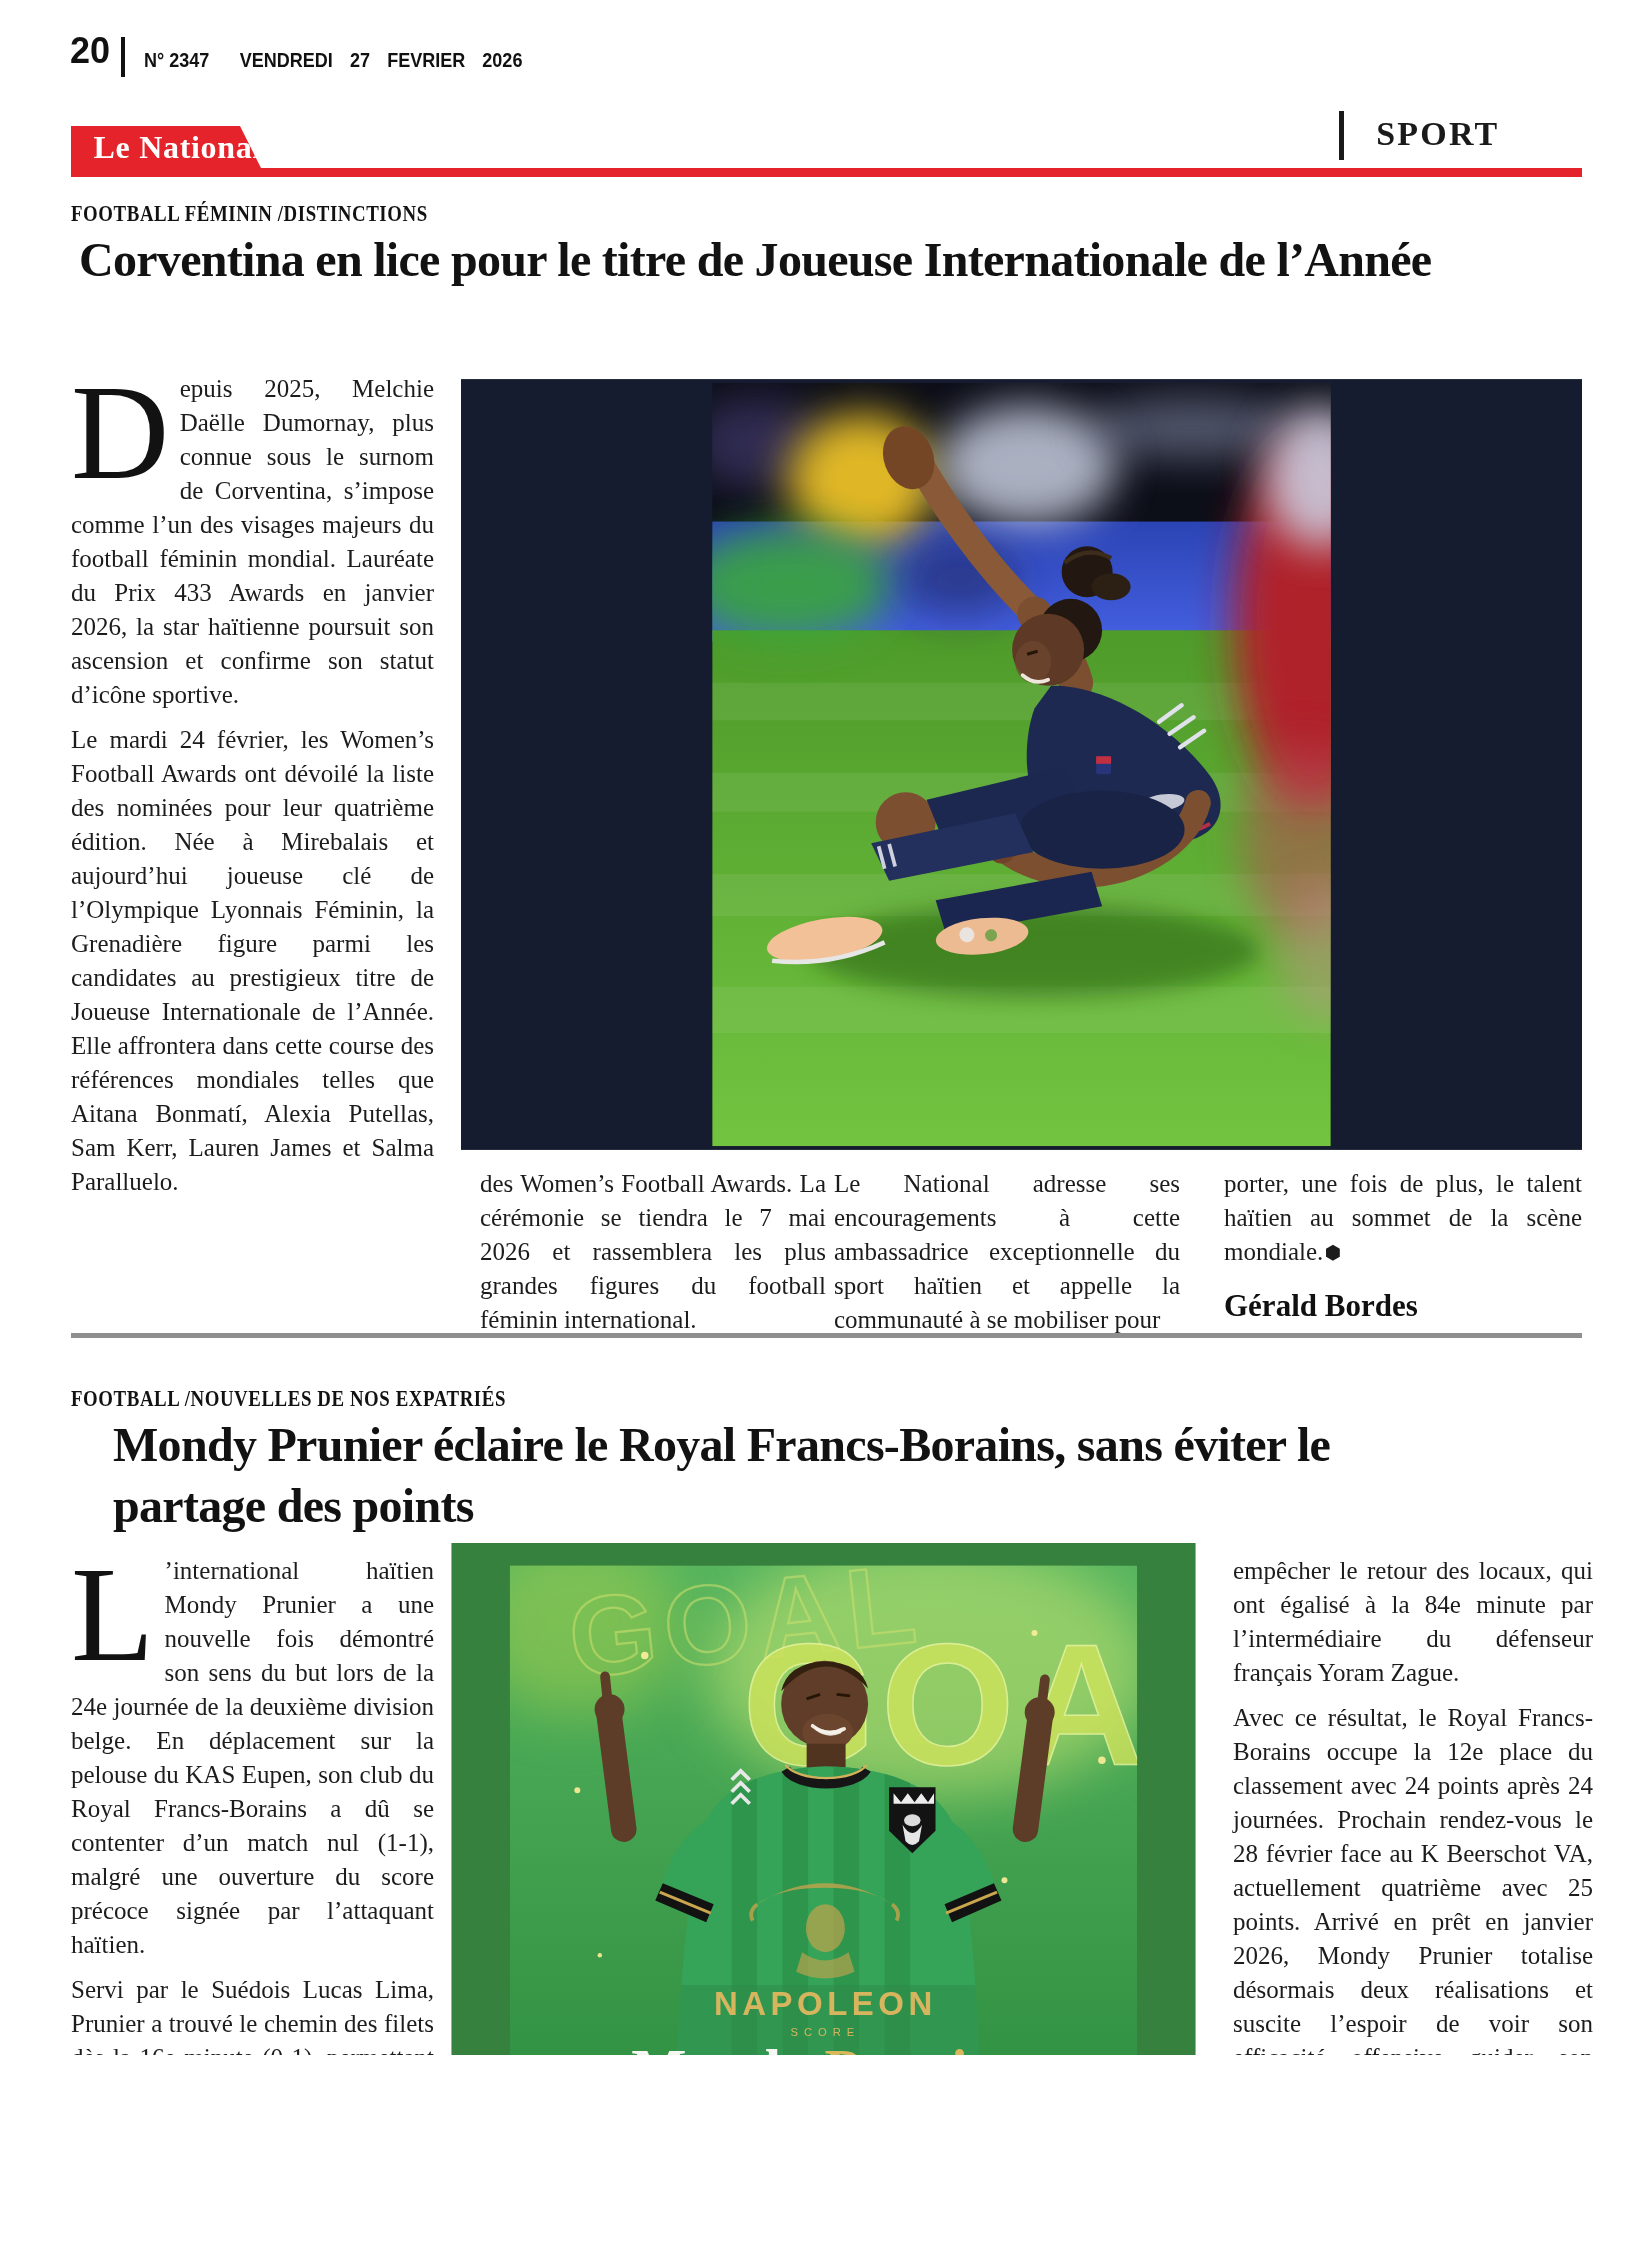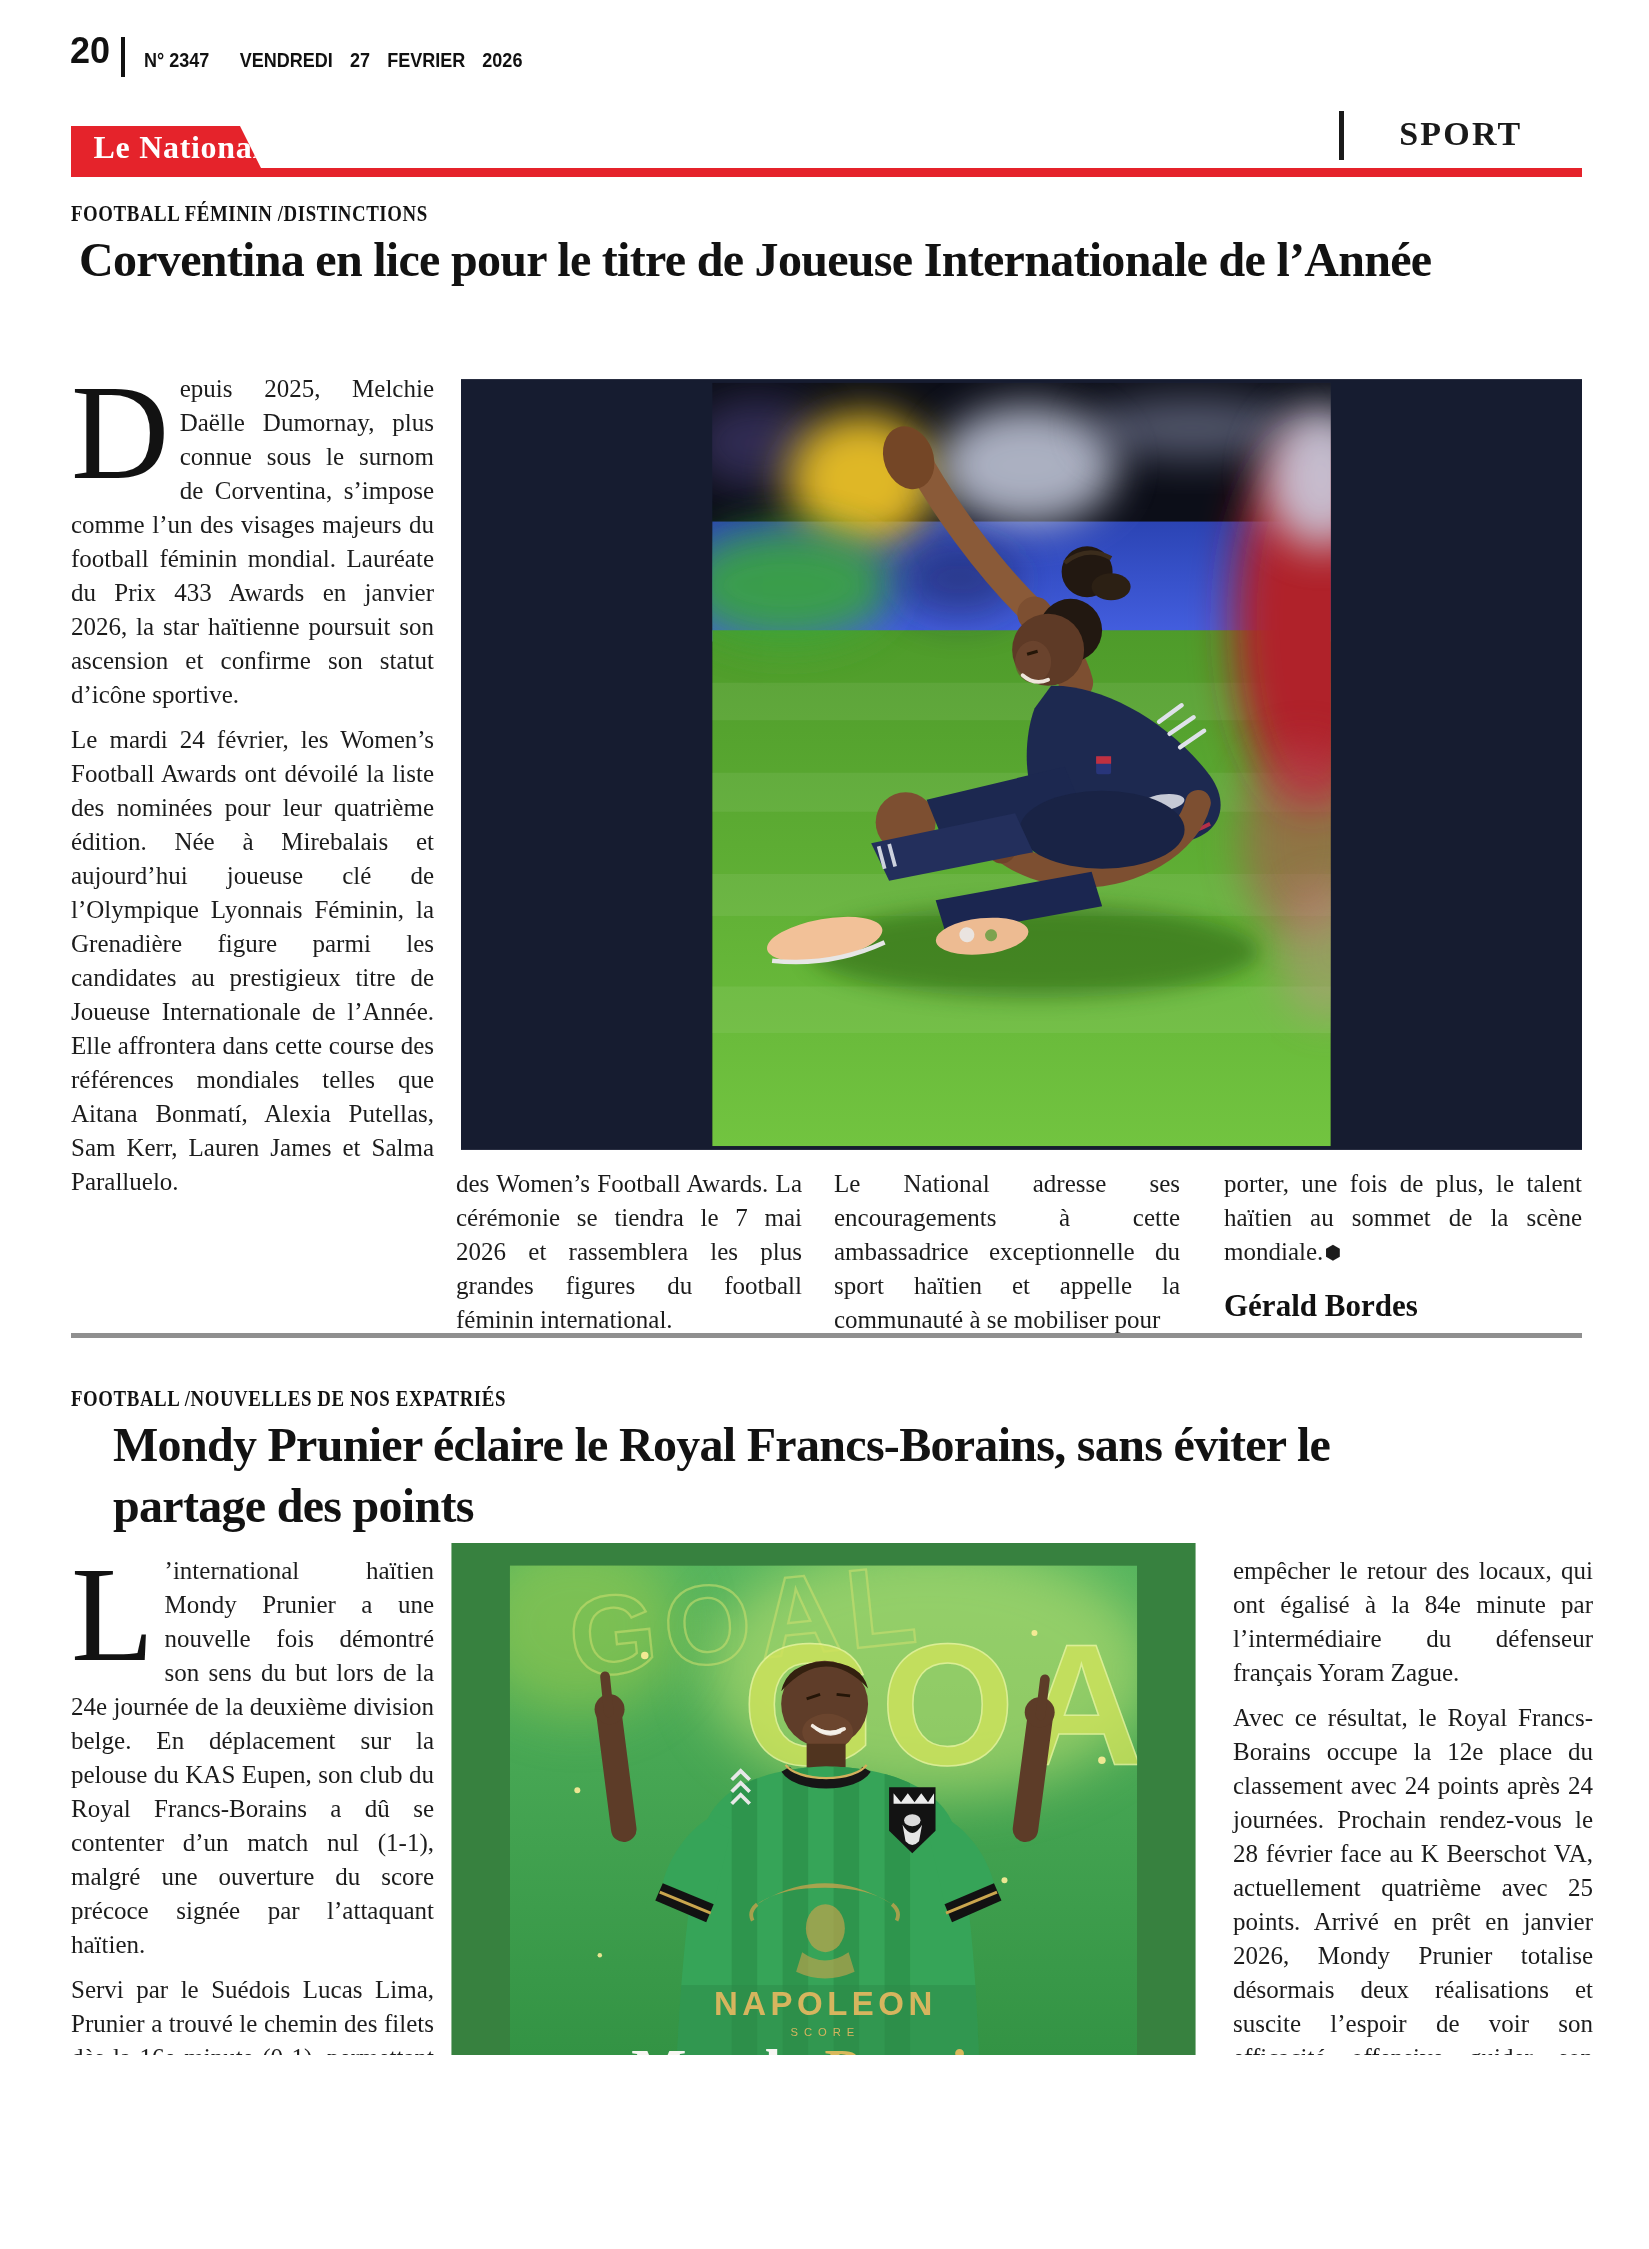--- a/index.html
+++ b/index.html
@@ -6,21 +6,21 @@
   .page{position:relative;width:1650px;height:2055px;background:#ffffff;overflow:hidden;
         font-family:"Liberation Serif", serif;color:#1c1c1c;padding-left:45px;}
   .abs{position:absolute;}
 
   
   .page-num{left:70px;top:30px;font-family:"Liberation Sans",sans-serif;font-weight:700;font-size:36px;color:#111;}
   .pn-bar{left:121px;top:37px;width:3.7px;height:40px;background:#111;}
   .issue-line{left:144px;top:49px;font-family:"Liberation Sans",sans-serif;font-weight:700;font-size:20px;color:#111;
               transform:scaleX(.9);transform-origin:left top;white-space:nowrap;}
   .issue-line .date{margin-left:34px;word-spacing:13.5px;}
-  .section-right{left:1339px;top:111px;display:flex;align-items:flex-start;gap:55px;}
+  .section-right{left:1339px;top:111px;display:flex;align-items:flex-start;gap:32px;}
   .sec-bar{width:5.2px;height:49px;background:#1a1a1a;}
   .sec-title{font-weight:700;font-size:34px;letter-spacing:2.2px;color:#1a1a1a;line-height:45px;}
   .banner{left:71px;top:126px;width:1511px;height:51px;background:#e5232b;
           clip-path:polygon(0 0,169px 0,190px 42px,100% 42px,100% 100%,0 100%);}
   .banner .brand{position:absolute;left:22.5px;top:3px;font-weight:700;font-size:32px;color:#ffffff;letter-spacing:0.7px;}
 
   
   .kicker{font-weight:700;font-size:23px;letter-spacing:0.7px;color:#121212;
           transform:scaleX(.82);transform-origin:left top;white-space:nowrap;}
   .headline{font-weight:700;font-size:48px;line-height:61px;letter-spacing:-0.7px;color:#121212;}
@@ -141,21 +141,21 @@
               <ellipse cx="360" cy="738" rx="62" ry="24" fill="#edbb92"></ellipse>
               <circle cx="372" cy="738" r="8" fill="#5f9d3f" opacity="0.8"></circle>
               <circle cx="340" cy="734" r="10" fill="#e9e9e9" opacity="0.9"></circle>
             </g>
           </g>
         </g>
       </g>
     </svg>
   </div>
 
-  <div class="abs bodycol" style="left:456px;top:1167px;width:346px;">
+  <div class="abs bodycol" style="left:480px;top:1167px;width:346px;">
     <p>des Women’s Football Awards. La cérémonie se tiendra le 7 mai 2026 et rassemblera les plus grandes figures du football féminin international.</p>
   </div>
   <div class="abs bodycol" style="left:834px;top:1167px;width:346px;">
     <p>Le National adresse ses encouragements à cette ambassadrice exceptionnelle du sport haïtien et appelle la communauté à se mobiliser pour</p>
   </div>
   <div class="abs bodycol" style="left:1224px;top:1167px;width:358px;">
     <p><span>porter, une fois de plus, le talent haïtien au sommet de la scène mondiale.</span><span class="endmark">⬢</span></p>
     <div class="author">Gérald Bordes</div>
   </div>
 

